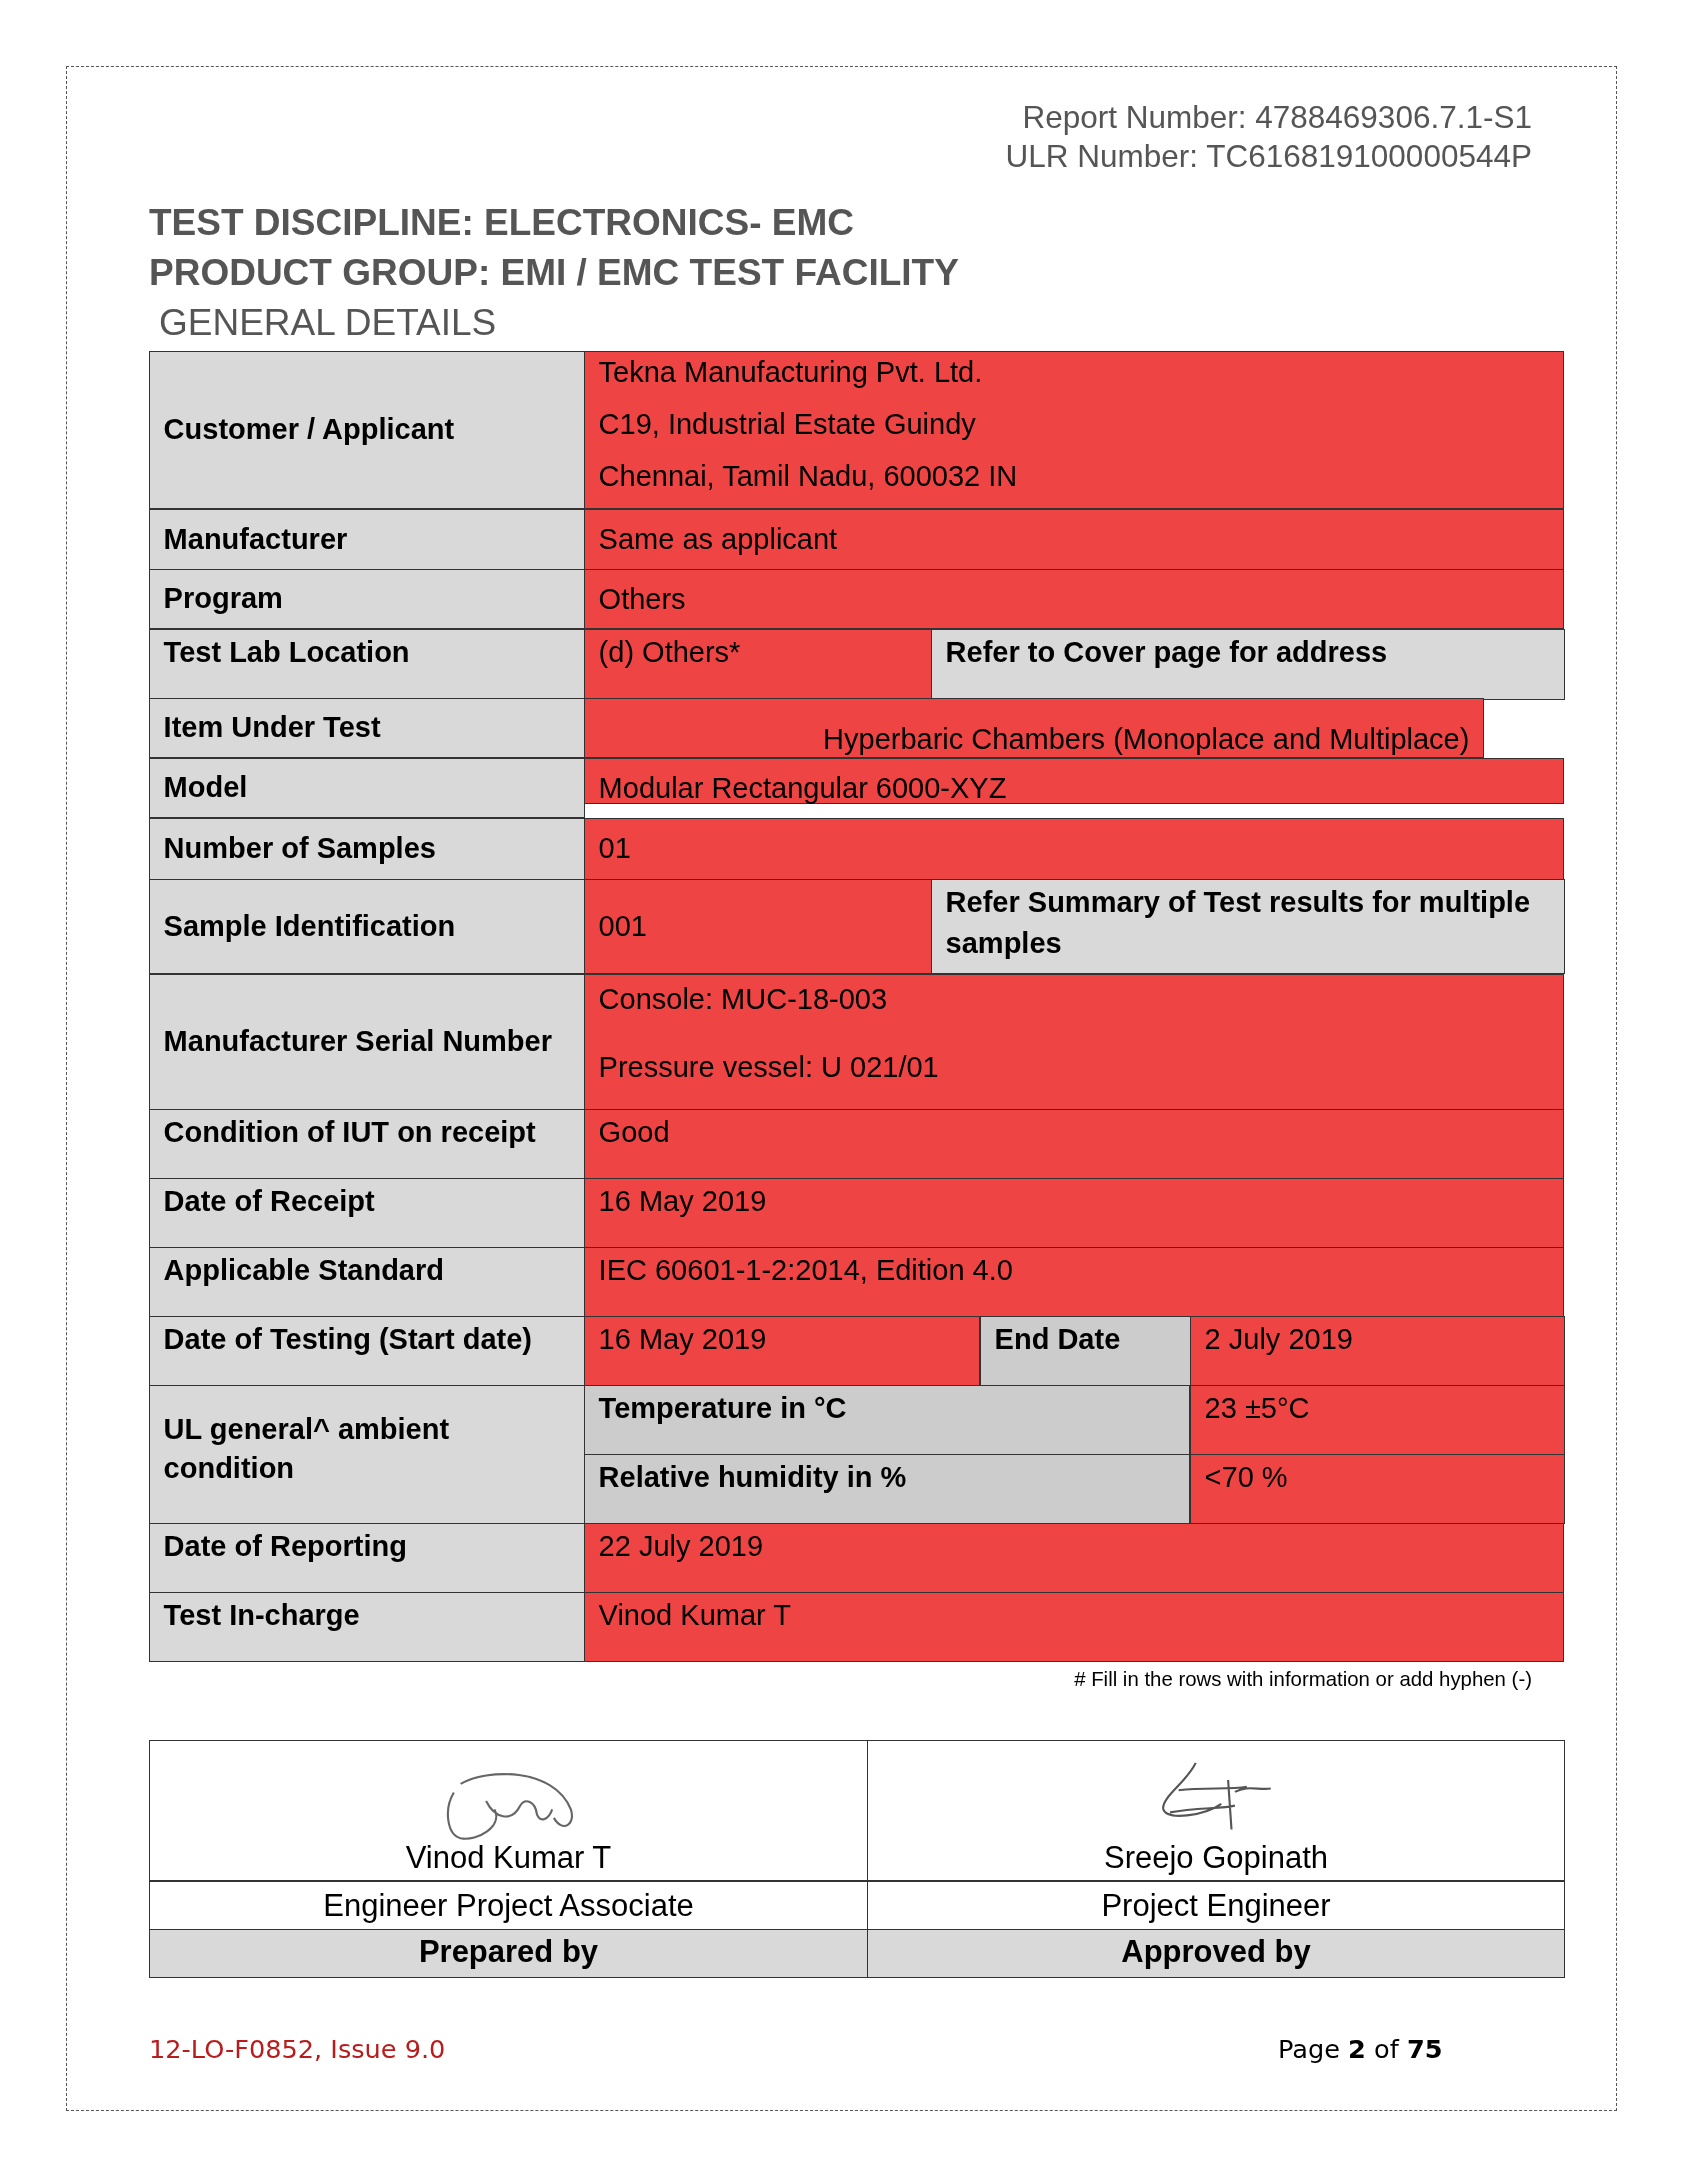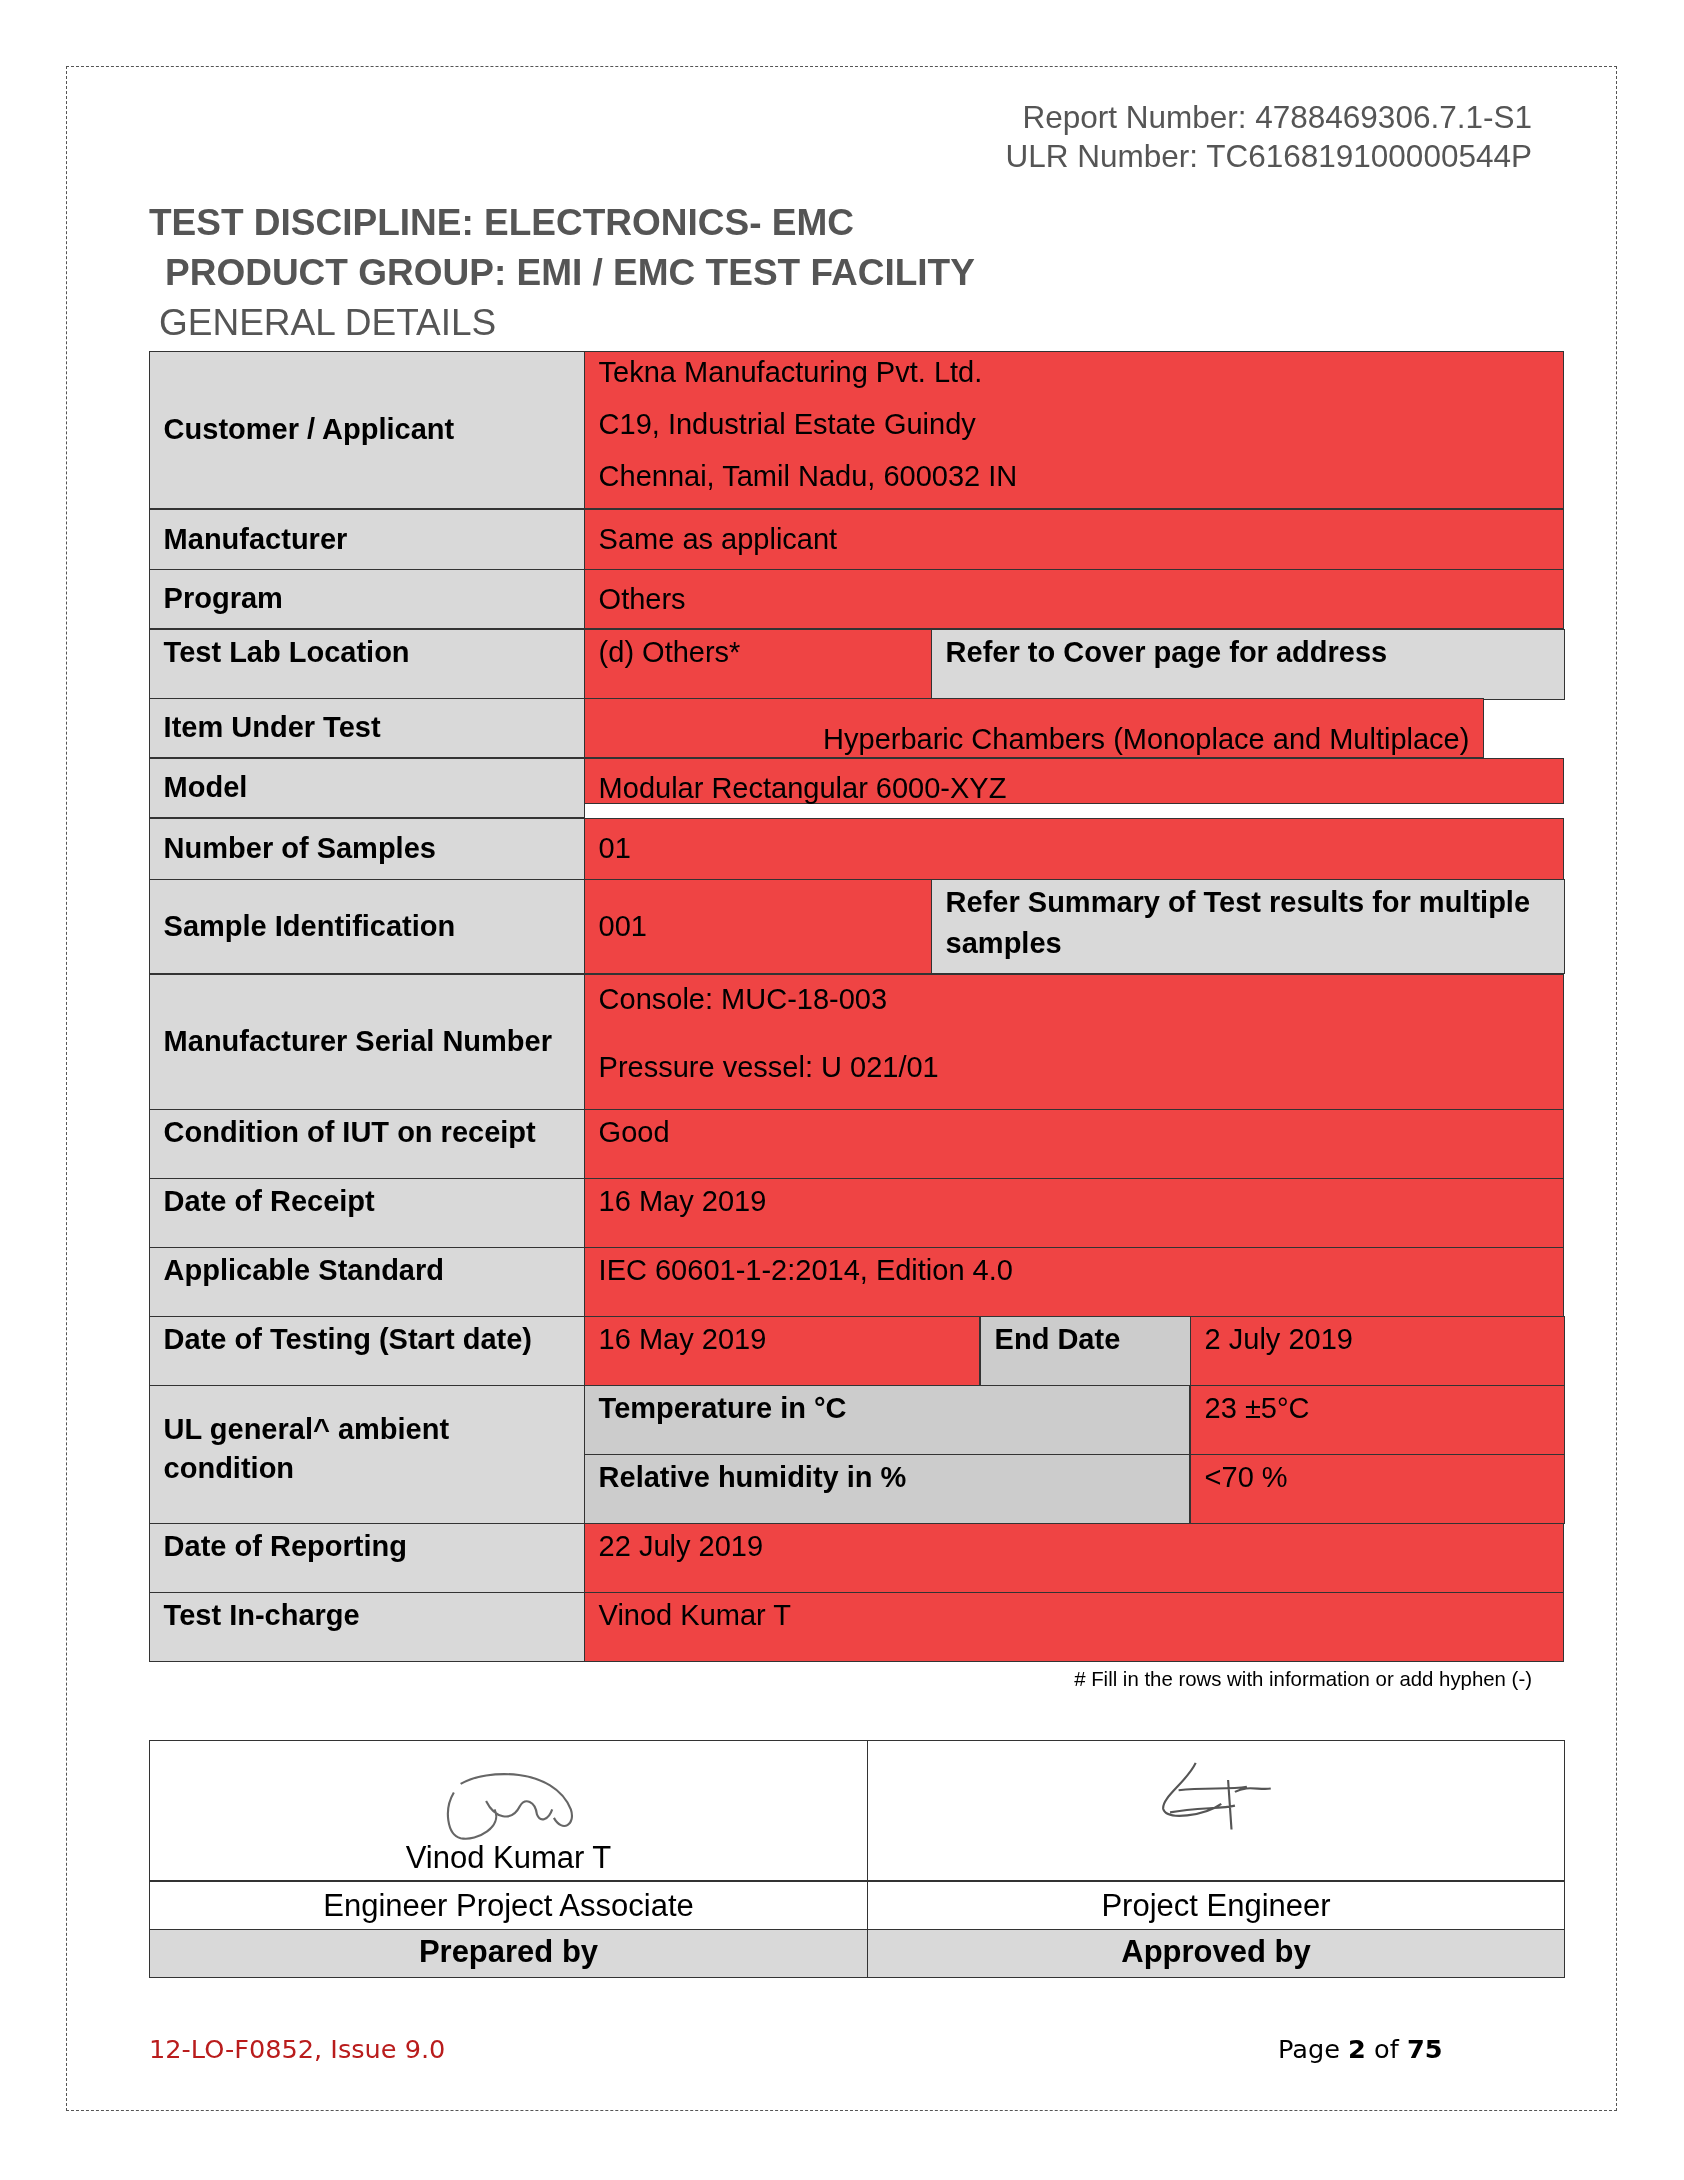--- a/index.html
+++ b/index.html
@@ -25,21 +25,21 @@
 </style>
 </head>
 <body>
 
 <div class="page-border"></div>
 
 <div class="hdr-right" style="top:102px;">Report Number: 4788469306.7.1-S1</div>
 <div class="hdr-right" style="top:141px;">ULR Number: TC616819100000544P</div>
 
 <div class="heading" style="top:204px;">TEST DISCIPLINE: ELECTRONICS- EMC</div>
-<div class="heading" style="top:254px;margin-left:16px;">PRODUCT GROUP: EMI / EMC TEST FACILITY</div>
+<div class="heading" style="top:254px;">PRODUCT GROUP: EMI / EMC TEST FACILITY</div>
 <div class="subheading" style="top:304px;">GENERAL DETAILS</div>
 
 <div>
 
   <div class="cell lbl" style="left:149px;top:351px;width:436px;height:158px;">Customer / Applicant</div>
   <div class="cell val multi" style="left:584px;top:351px;width:980px;height:158px;padding-top:1.7px;">
     <div>Tekna Manufacturing Pvt. Ltd.</div>
     <div>C19, Industrial Estate Guindy</div>
     <div>Chennai, Tamil Nadu, 600032 IN</div>
   </div>
@@ -106,20 +106,21 @@
   <div class="sig" style="left:149px;top:1740px;width:719px;height:141px;">
     <svg style="position:absolute;left:285px;top:25.6px;" width="153" height="78" viewBox="0 0 180 92">
       <path d="M22 30 C10 50, 14 80, 30 84 C50 88, 80 70, 70 50 M30 20 C60 2, 140 0, 160 50 C166 68, 150 78, 140 60 M60 40 C70 60, 90 66, 100 46 C106 36, 118 40, 120 56 C124 66, 134 62, 138 50" fill="none" stroke="#666" stroke-width="2.5"></path>
     </svg>
     <div style="position:absolute;left:0;right:0;top:99px;">Vinod Kumar T</div>
   </div>
   <div class="sig" style="left:867px;top:1740px;width:698px;height:141px;">
     <svg style="position:absolute;left:285px;top:15.3px;" width="128" height="77" viewBox="0 0 150 90">
       <path d="M50 8 C40 30, 10 48, 12 62 C16 76, 60 70, 80 56 M30 40 C60 36, 90 40, 110 36 M88 28 L92 86 M20 66 C50 60, 80 62, 96 58 M96 42 C110 34, 124 40, 138 38" fill="none" stroke="#555" stroke-width="2.5"></path>
     </svg>
+    <div style="position:absolute;left:0;right:0;top:99px;">Sreejo Gopinath</div>
   </div>
   <div class="sig" style="left:149px;top:1881px;width:719px;height:49px;line-height:48px;">Engineer Project Associate</div>
   <div class="sig" style="left:867px;top:1881px;width:698px;height:49px;line-height:48px;">Project Engineer</div>
   <div class="sig" style="left:149px;top:1929px;width:719px;height:49px;line-height:43px;background:#d9d9d9;font-weight:bold;">Prepared by</div>
   <div class="sig" style="left:867px;top:1929px;width:698px;height:49px;line-height:43px;background:#d9d9d9;font-weight:bold;">Approved by</div>
 </div>
 
 <div class="footer-left">12-LO-F0852, Issue 9.0</div>
 <div class="footer-right"><span>Page </span><b>2</b><span> of </span><b>75</b></div>
 

